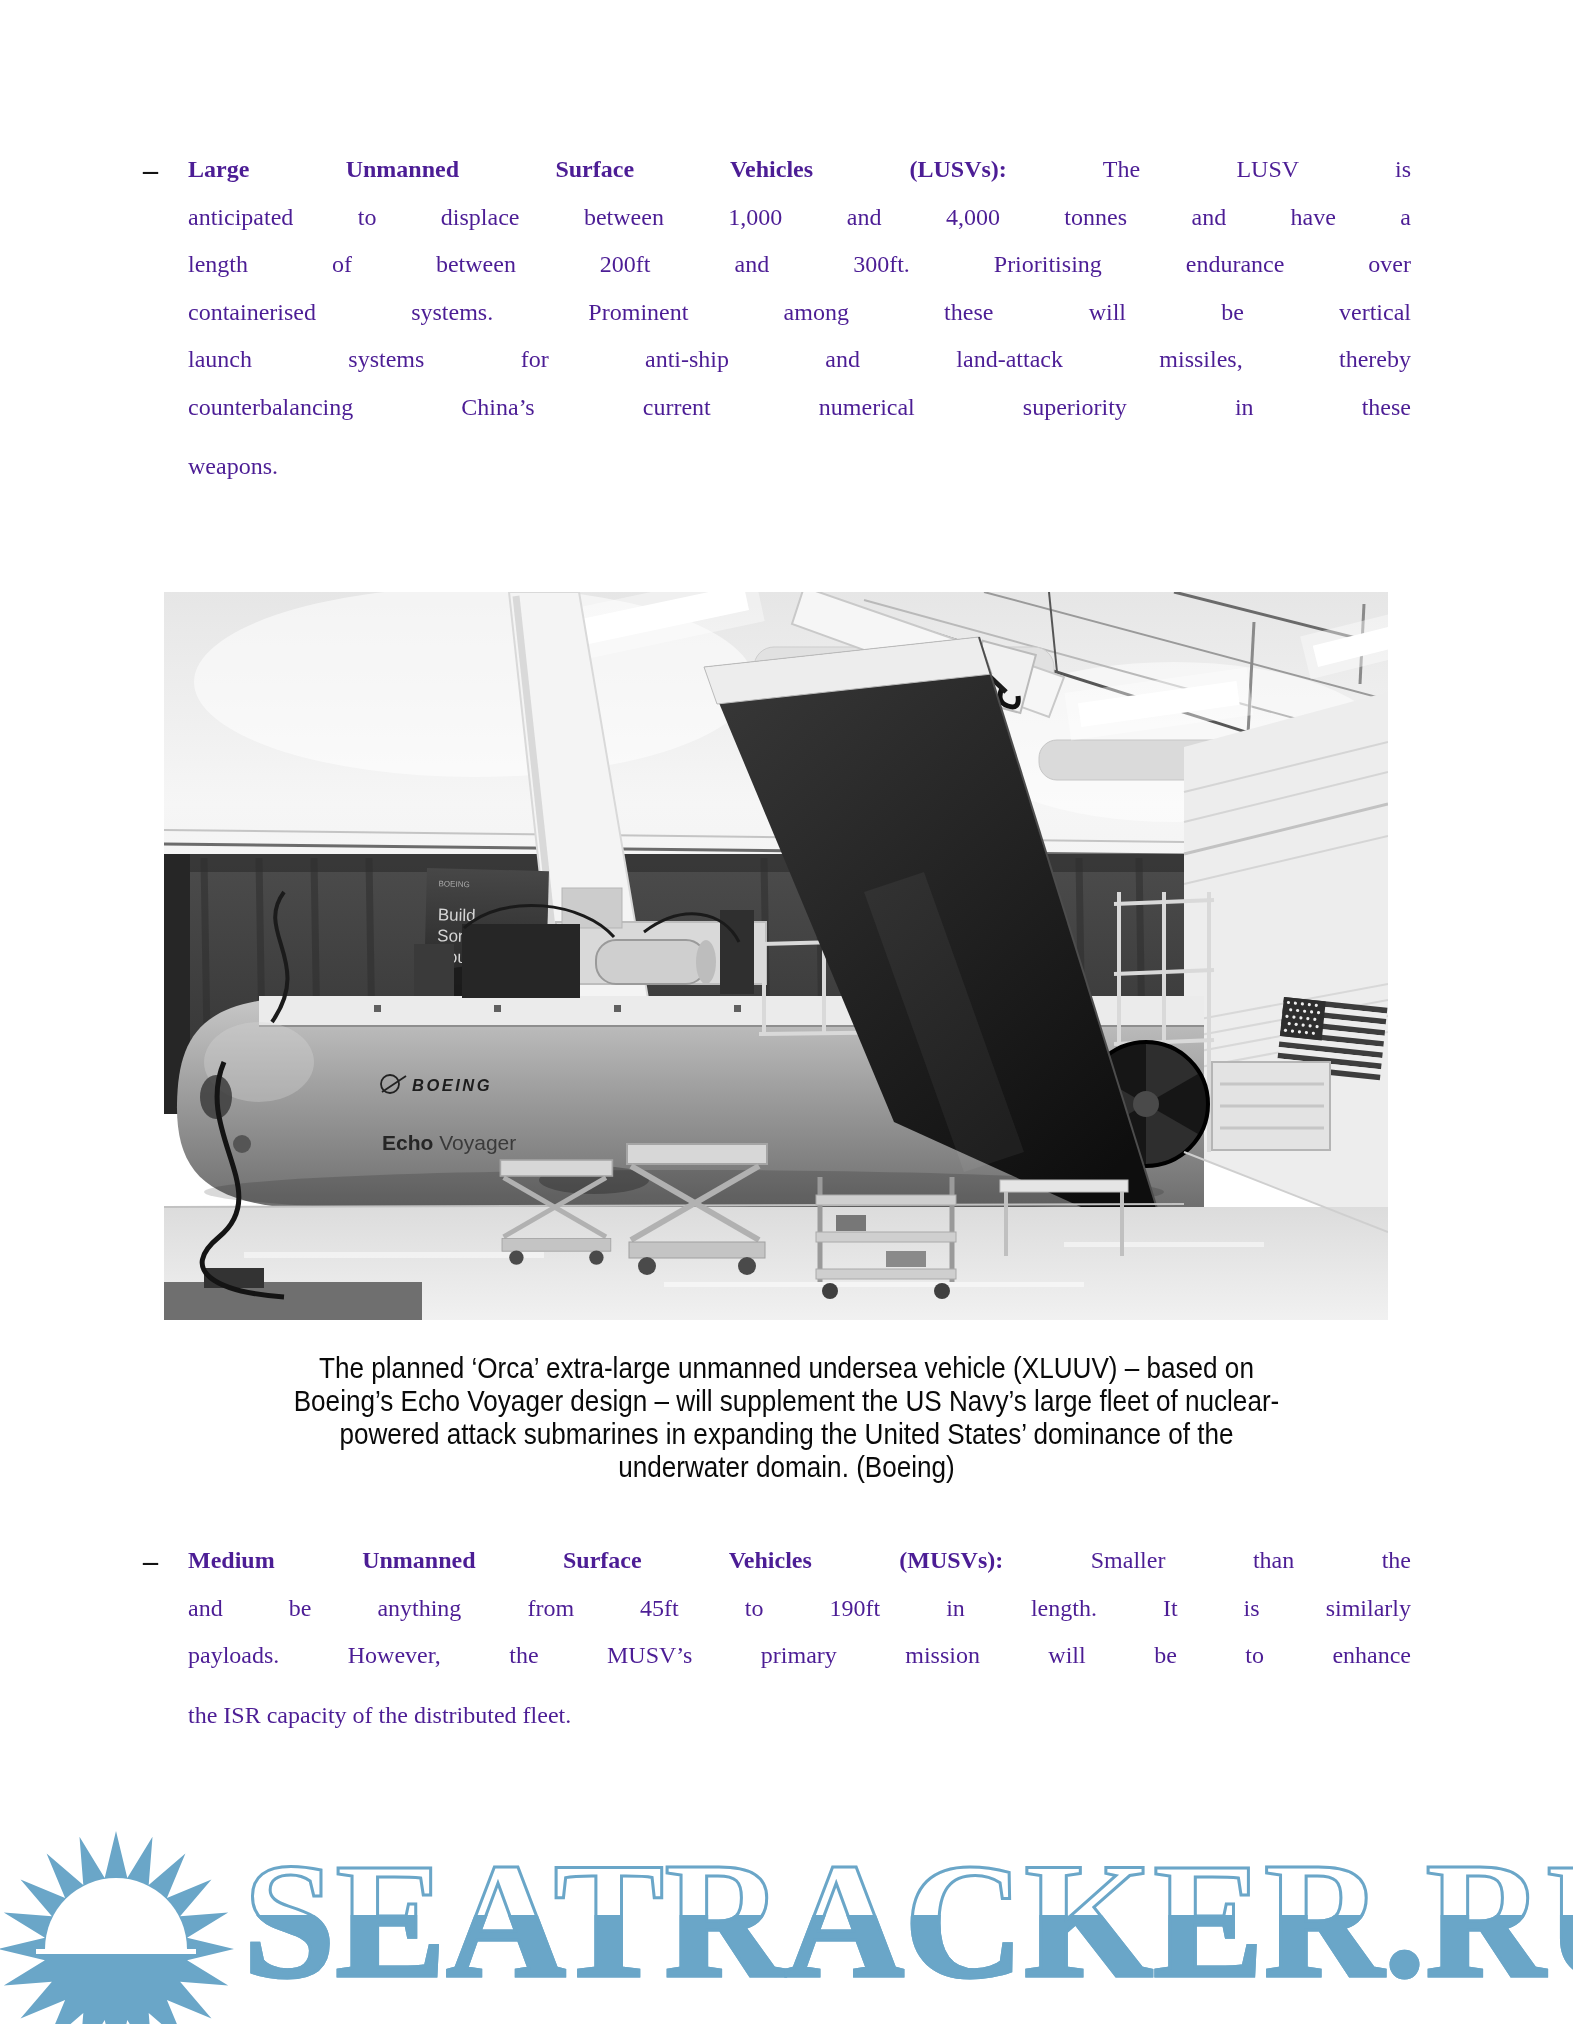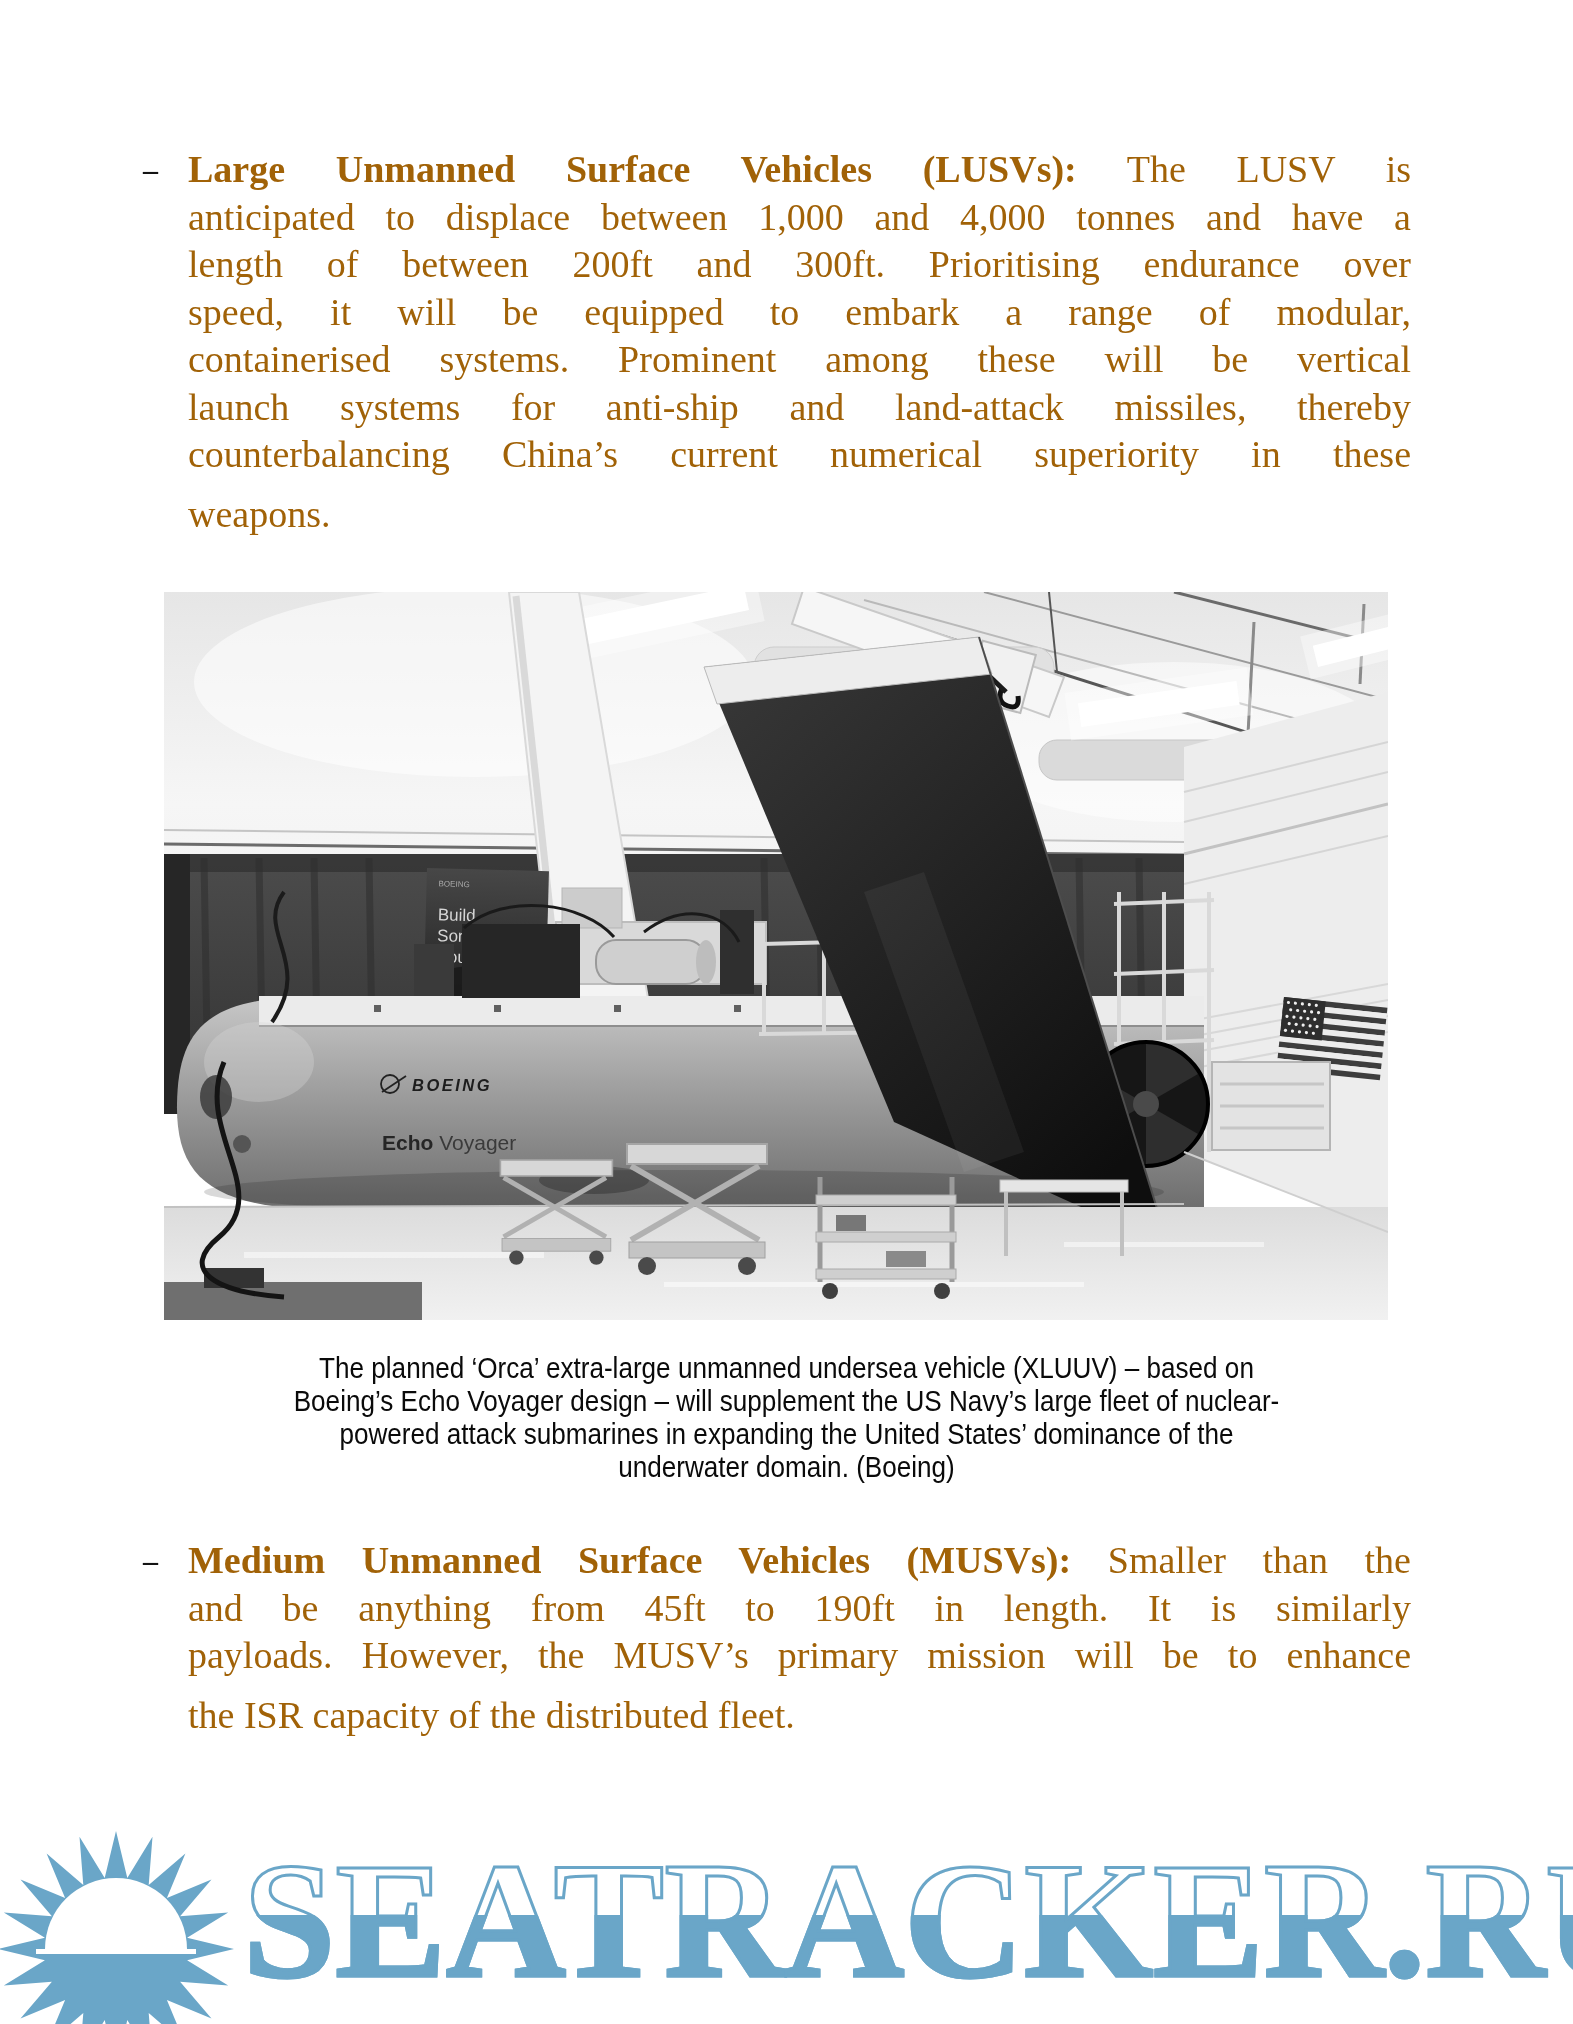--- a/index.html
+++ b/index.html
@@ -9,23 +9,23 @@
     background:#ffffff;
     overflow:hidden;
     font-family:"Liberation Serif", serif;
     color:#141414;
   }
   
   .bullet{position:absolute;left:143px;width:1268px;}
   .bullet .marker{position:absolute;left:0;top:0;font-size:30px;line-height:47.5px;font-weight:bold;}
   .bullet .lines{margin-left:45px;width:1223px;}
   .tline{
-    display:block;font-size:38px;line-height:47.5px;
+    display:block;font-size:24px;line-height:47.5px;
     text-align:justify;text-align-last:justify;
-    white-space:normal;color:#a16207;
+    white-space:normal;color:#4c1d95;
   }
   .tline.last{text-align-last:left;margin-top:12px;}
   .b{font-weight:bold;}
   #bullet-1{top:146px;}
   #bullet-2{top:1537px;}
   
   .photo{position:absolute;left:164px;top:592px;width:1224px;height:728px;}
   .photo svg{display:block;}
   
   .caption{position:absolute;left:0;top:1352px;width:100%;}
@@ -51,21 +51,20 @@
 <body>
 
 <div class="page">
 
   <div class="bullet" id="bullet-1">
     <span class="marker">–</span>
     <div class="lines">
       <span class="tline"><span class="b">Large Unmanned Surface Vehicles (LUSVs):</span><span> The LUSV is</span></span>
       <span class="tline">anticipated to displace between 1,000 and 4,000 tonnes and have a</span>
       <span class="tline">length of between 200ft and 300ft. Prioritising endurance over</span>
-      <span class="tline">speed, it will be equipped to embark a range of modular,</span>
       <span class="tline">containerised systems. Prominent among these will be vertical</span>
       <span class="tline">launch systems for anti-ship and land-attack missiles, thereby</span>
       <span class="tline">counterbalancing China’s current numerical superiority in these</span>
       <span class="tline last">weapons.</span>
     </div>
   </div>
 
   <div class="photo">
     <svg width="1224" height="728" viewBox="0 0 1224 728" xmlns="http://www.w3.org/2000/svg">
       <defs>

